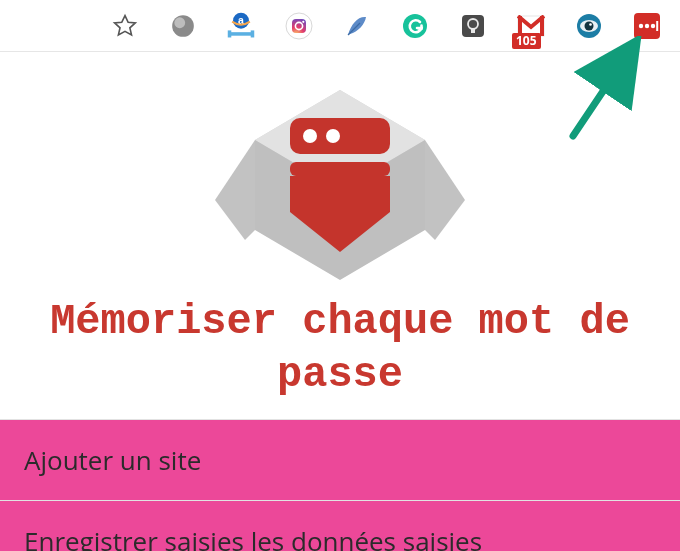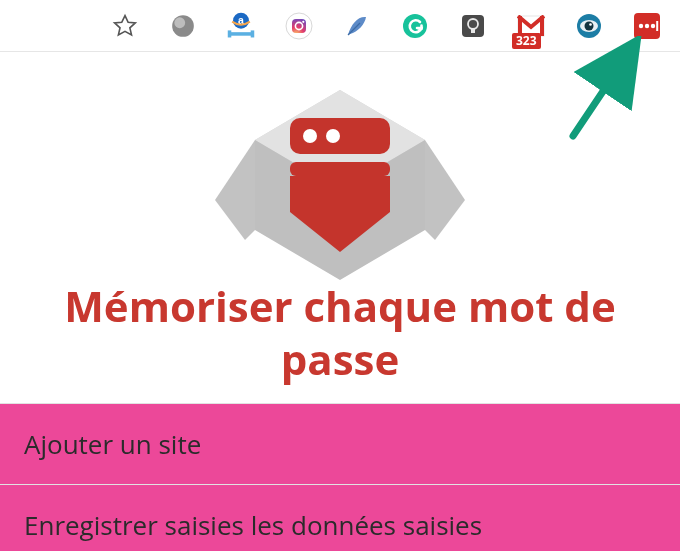--- a/index.html
+++ b/index.html
@@ -50,21 +50,22 @@
     align-items: center;
     padding-top: 28px;
   }
   .hero-title {
     color: #c8382f;
     font-weight: 700;
     font-size: 42px;
     text-align: center;
     line-height: 1.25;
     padding: 0 18px;
-    margin-top: 0;
+    margin-top: 16px;
+    font-family: Liberation Mono, monospace;
   }
   .menu {
     margin-top: 18px;
     width: 100%;
   }
   .menu-item {
     font-size: 26px;
     color: #2b2b2b;
     padding: 22px 24px;
     border-top: 1px solid #e2e2e2;
@@ -147,21 +148,21 @@
     </svg>
   </div>
 
   <div class="ext">
     <svg width="28" height="22" viewBox="0 0 28 22">
       <rect x="1" y="1" width="26" height="20" fill="#fff" stroke="#e5e5e5"></rect>
       <path d="M1 1 L14 12 L27 1" fill="none" stroke="#d22d27" stroke-width="4"></path>
       <rect x="1" y="1" width="4" height="20" fill="#d22d27"></rect>
       <rect x="23" y="1" width="4" height="20" fill="#d22d27"></rect>
     </svg>
-    <div class="badge">323</div>
+    <div class="badge">105</div>
   </div>
 
   <div class="ext">
     <svg width="28" height="28" viewBox="0 0 28 28">
       <circle cx="14" cy="14" r="12" fill="#1c7da5"></circle>
       <ellipse cx="14" cy="14" rx="9" ry="6" fill="#e9f1f4"></ellipse>
       <circle cx="14" cy="14" r="4.5" fill="#13343f"></circle>
       <circle cx="15.5" cy="12.5" r="1.3" fill="#fff"></circle>
     </svg>
   </div>

